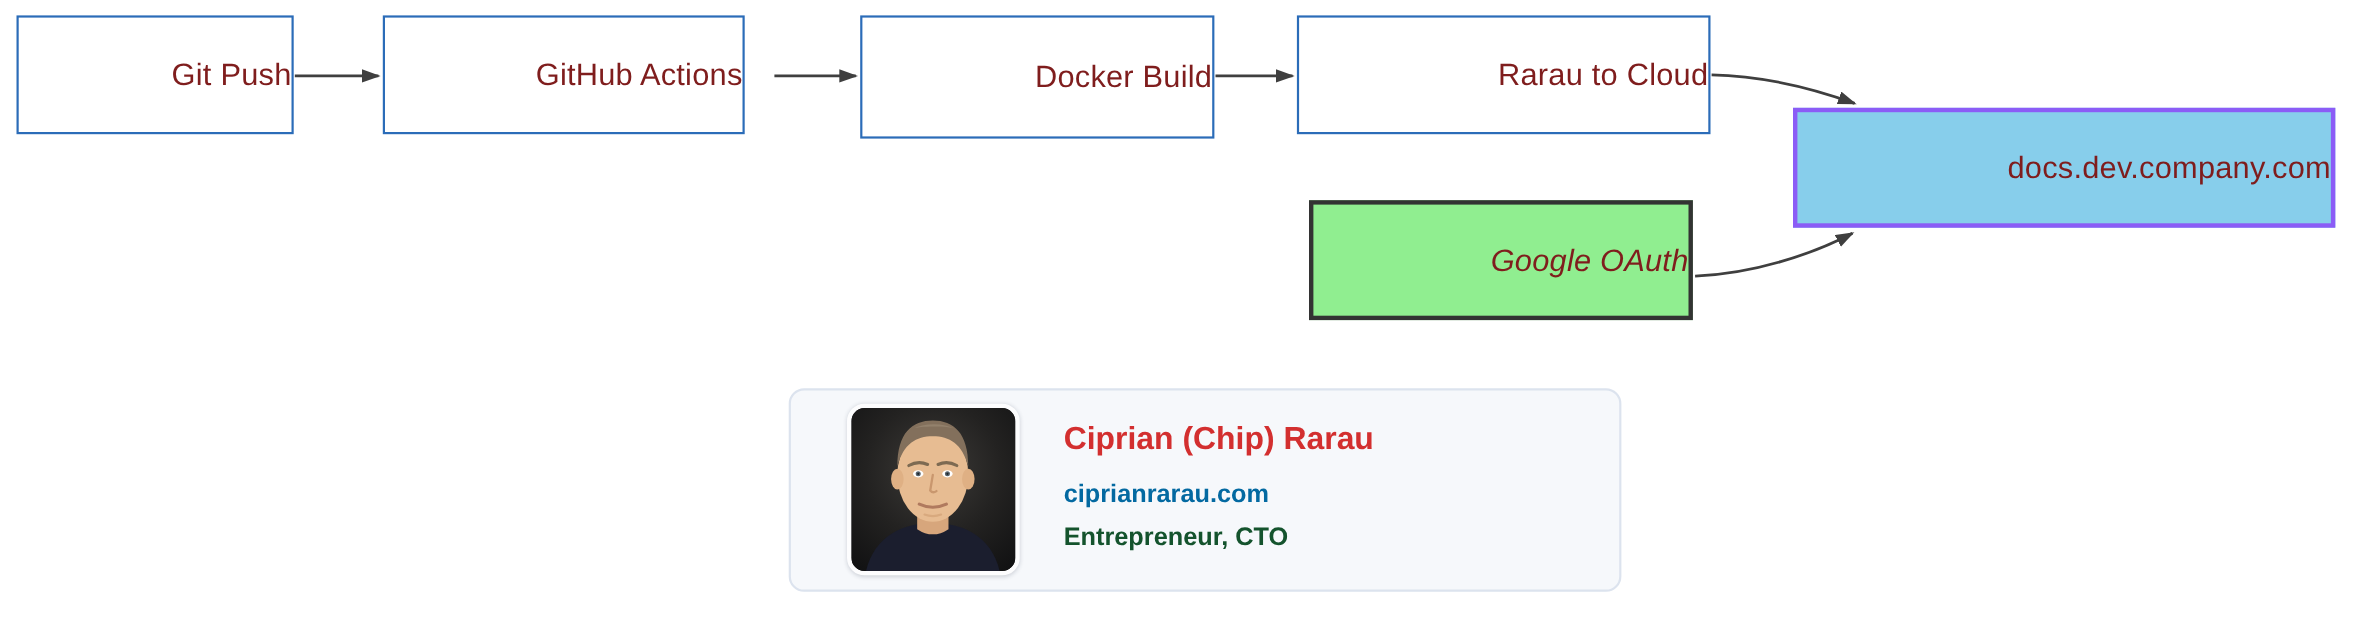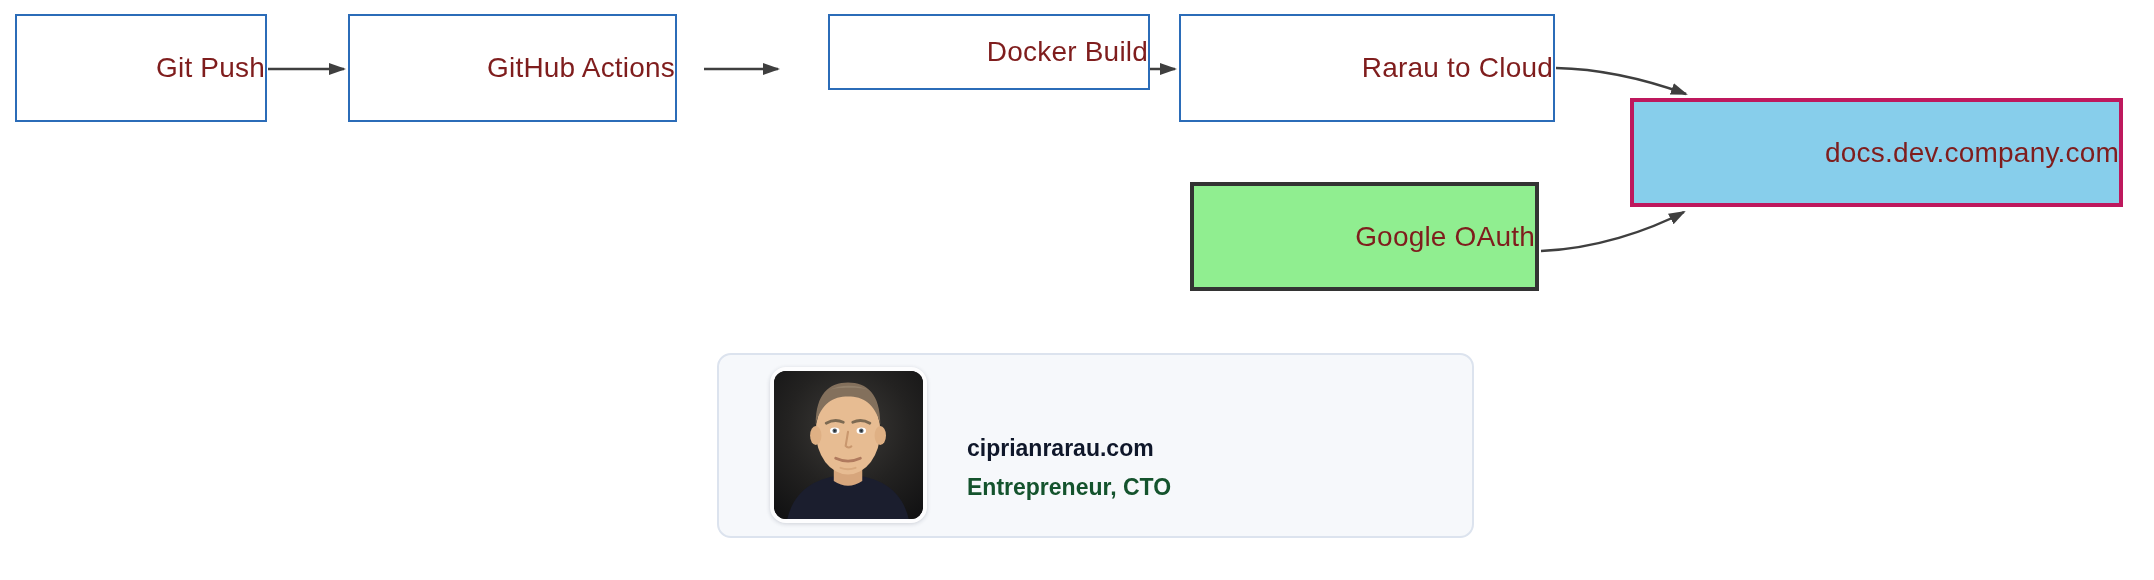--- a/index.html
+++ b/index.html
@@ -31,29 +31,30 @@
     font-size: 28px;
     color: #7f1d1d;
     background: #ffffff;
     letter-spacing: 0.2px;
   }
   .node-plain {
     border: 2px solid #2b6cb8;
   }
   .node-docs {
     background: #87ceeb;
-    border: 4px solid #be185d;
+    border: 4px solid #8b5cf6;
   }
   .node-oauth {
     background: #90ee90;
     border: 4px solid #333333;
+    font-style: italic;
   }
   #node-git-push       { left: 15px;   top: 14px;  width: 252px; height: 108px; }
   #node-github-actions { left: 348px;  top: 14px;  width: 329px; height: 108px; }
-  #node-docker-build   { left: 828px;  top: 14px;  width: 322px; height: 76px; }
+  #node-docker-build   { left: 782px;  top: 14px;  width: 322px; height: 112px; }
   #node-deploy         { left: 1179px; top: 14px;  width: 376px; height: 108px; }
   #node-docs           { left: 1630px; top: 98px;  width: 493px; height: 109px; }
   #node-oauth          { left: 1190px; top: 182px; width: 349px; height: 109px; }
 
   .profile-card {
     position: absolute;
     left: 717px;
     top: 353px;
     width: 757px;
     height: 185px;
@@ -92,21 +93,21 @@
     font-weight: bold;
     color: #d32f2f;
     white-space: nowrap;
   }
   .profile-website {
     position: absolute;
     top: 80px;
     left: 0;
     font-size: 23px;
     font-weight: bold;
-    color: #0f172a;
+    color: #0369a1;
     white-space: nowrap;
   }
   .profile-role {
     position: absolute;
     top: 119px;
     left: 0;
     font-size: 23px;
     font-weight: bold;
     color: #14532d;
     white-space: nowrap;
@@ -184,18 +185,19 @@
         <circle cx="92" cy="63" r="1" fill="#1d2328"></circle>
 
         <path d="M 78 64 L 75.5 79 Q 78 82 81.5 79.5" stroke="#c9976e" stroke-width="2.2" fill="none" stroke-linecap="round"></path>
 
         <path d="M 65 92 Q 78 98 91 92" stroke="#b07a5e" stroke-width="3" fill="none" stroke-linecap="round"></path>
 
         <path d="M 70 102 Q 78 105 86 102" stroke="#d8a97e" stroke-width="2" fill="none" stroke-linecap="round"></path>
       </svg>
     </div>
     <div class="profile-text">
+      <div class="profile-name">Ciprian (Chip) Rarau</div>
       <div class="profile-website">ciprianrarau.com</div>
       <div class="profile-role">Entrepreneur, CTO</div>
     </div>
   </div>
 
 </div>
 
 </body></html>

